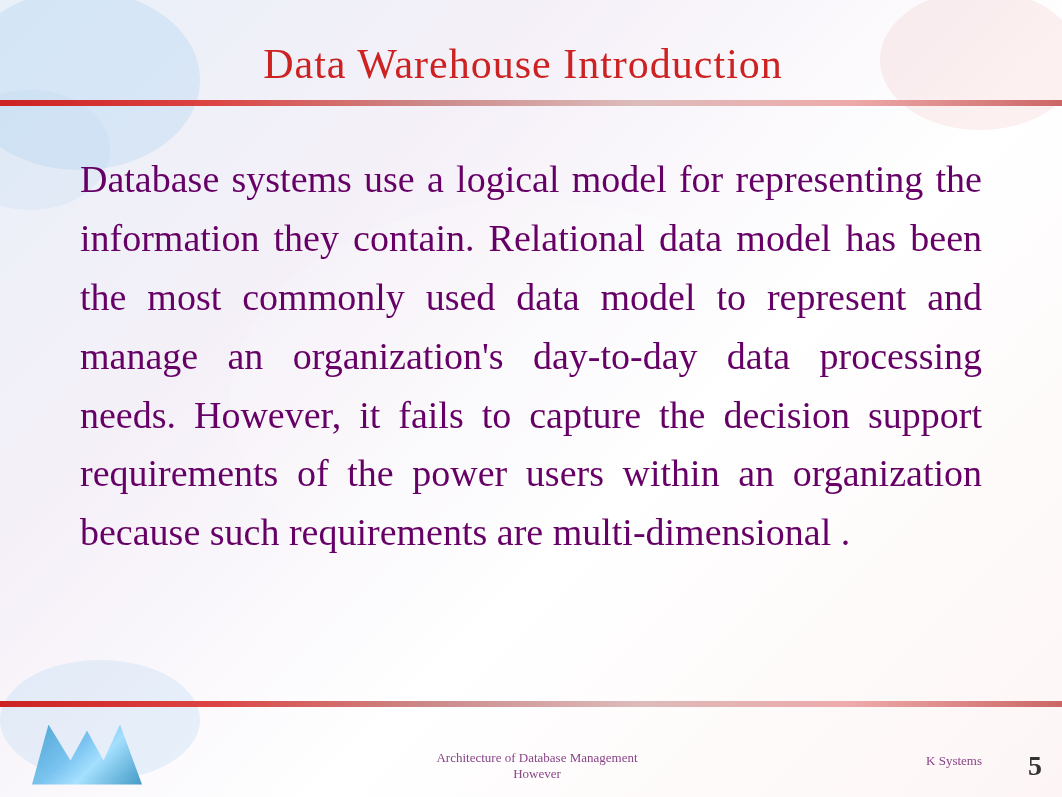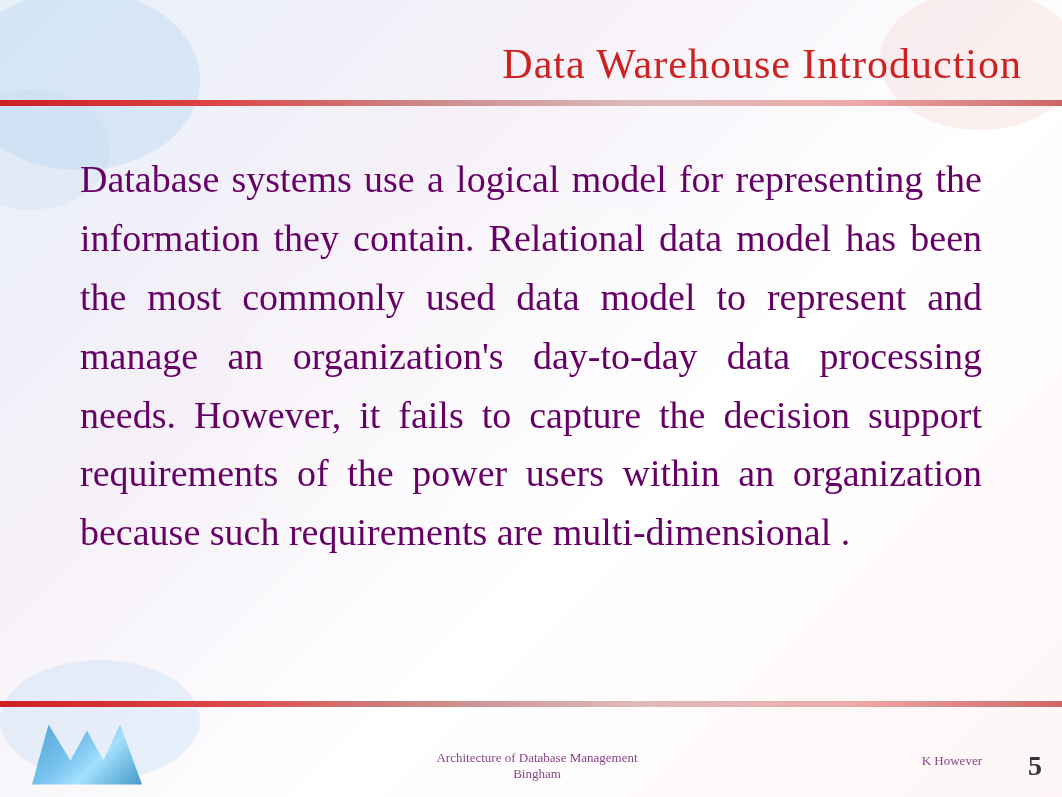--- a/index.html
+++ b/index.html
@@ -42,22 +42,22 @@
       right: 0;
       height: 6px;
       background: linear-gradient(to right, #cc2222, #dd4444, #cc8888, #ddbbbb, #eeaaaa, #cc6666);
     }
 
     
     .title-area {
       position: absolute;
       top: 20px;
       left: 0;
-      right: 0;
-      text-align: right;
+      right: 16px;
+      text-align: center;
       padding: 20px 40px 0;
     }
 
     .slide-title {
       font-size: 42px;
       color: #cc2222;
       font-family: 'Times New Roman', Times, serif;
       font-weight: normal;
       letter-spacing: 1px;
     }
@@ -191,22 +191,22 @@
   <div class="bottom-bar"></div>
 
   <div class="footer">
 
     <div class="logo-area">
       <div class="logo-shape"></div>
     </div>
 
     <div class="footer-center">
       <span>Architecture of Database Management</span><br>
-      <span>Bingham</span>
+      <span>However</span>
     </div>
 
-    <div class="footer-right">K However</div>
+    <div class="footer-right">K Systems</div>
 
     <div class="page-number">5</div>
 
   </div>
 
 </div>
 
 </body></html>

